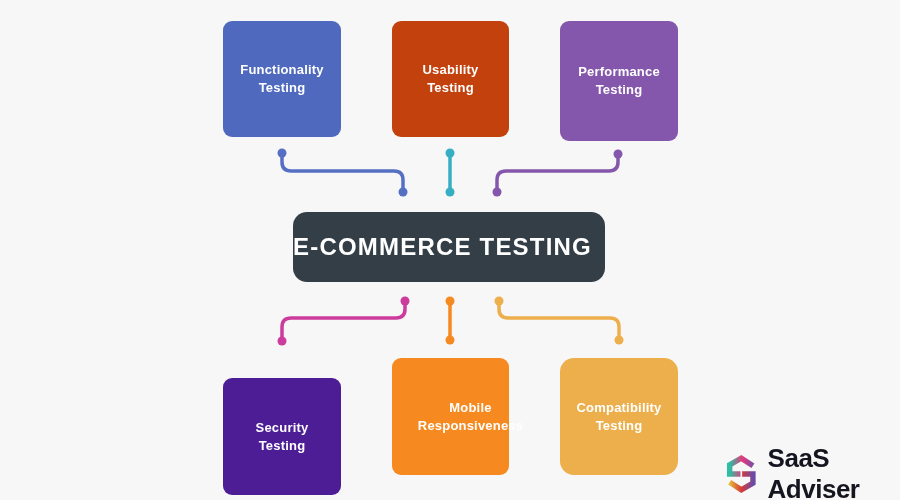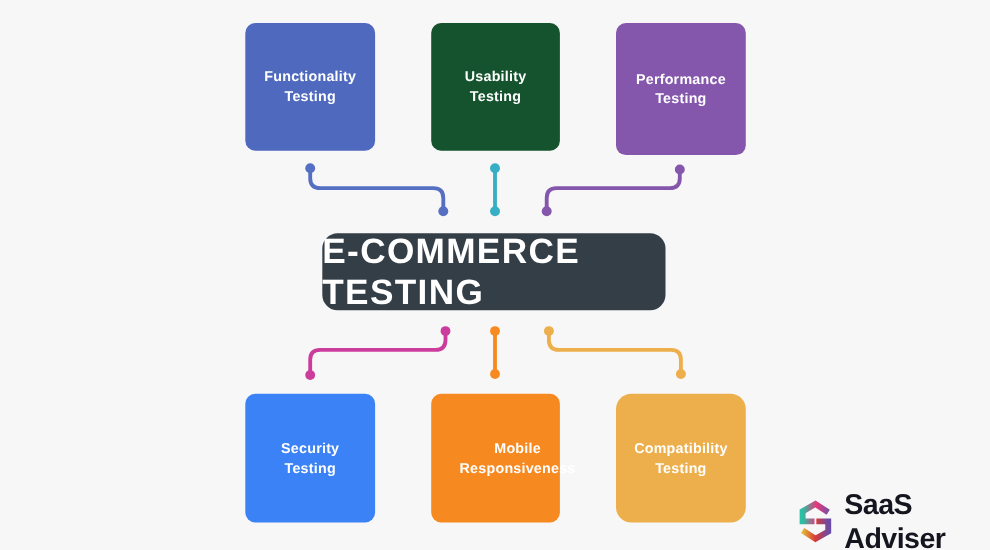--- a/index.html
+++ b/index.html
@@ -40,21 +40,21 @@
 
   .center-node {
     position: absolute;
     left: 293px; top: 212px;
     width: 312px; height: 70px;
     border-radius: 14px;
     display: flex;
     align-items: center;
     color: #ffffff;
     font-weight: bold;
-    font-size: 32px;
+    font-size: 24px;
     letter-spacing: 1.2px;
   }
   .connectors {
     position: absolute;
     left: 0; top: 0;
     width: 900px; height: 500px;
     pointer-events: none;
   }
   .brand {
     position: absolute;
@@ -112,38 +112,38 @@
       <circle cx="619" cy="340" r="4.5" stroke="none" fill="#ECAF4B"></circle>
     </g>
   </svg>
 
   <div class="node" id="node-functionality" style="background-color: rgb(78, 105, 190);">
     <span>
       <span class="lbl">Functionality</span>
       <span class="lbl">Testing</span>
     </span>
   </div>
-  <div class="node" id="node-usability" style="background-color: #14532d;">
+  <div class="node" id="node-usability" style="background-color: #c2410c;">
     <span>
       <span class="lbl">Usability</span>
       <span class="lbl">Testing</span>
     </span>
   </div>
   <div class="node" id="node-performance" style="background-color: rgb(132, 87, 172);">
     <span>
       <span class="lbl">Performance</span>
       <span class="lbl">Testing</span>
     </span>
   </div>
 
   <div class="center-node" style="background-color: rgb(51, 62, 71); color: rgb(255, 255, 255);">
     <span>E-COMMERCE TESTING</span>
   </div>
 
-  <div class="node" id="node-security" style="background-color: #3b82f6;">
+  <div class="node" id="node-security" style="background-color: #4c1d95; margin-top: 20px;">
     <span>
       <span class="lbl">Security</span>
       <span class="lbl">Testing</span>
     </span>
   </div>
   <div class="node" id="node-mobile" style="background-color: rgb(246, 137, 31); padding-left: 44px;">
     <span>
       <span class="lbl">Mobile</span>
       <span class="lbl">Responsiveness</span>
     </span>

